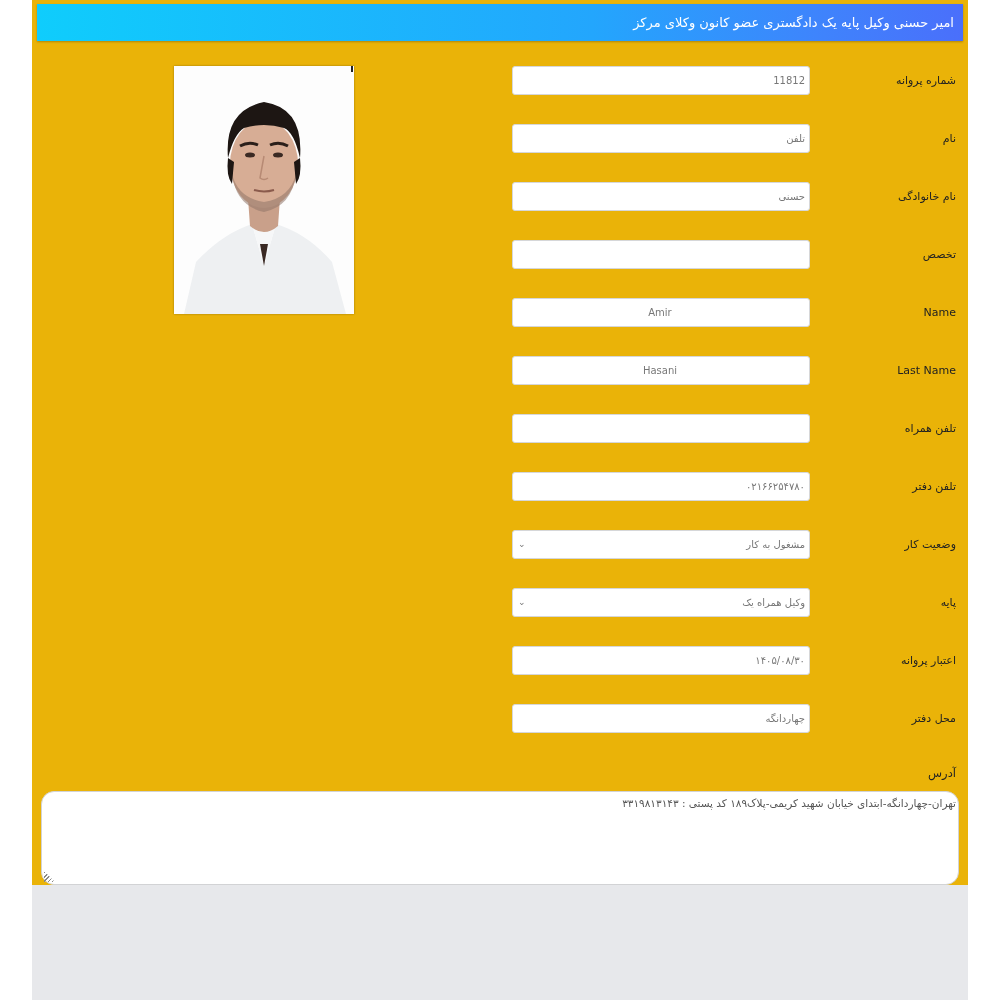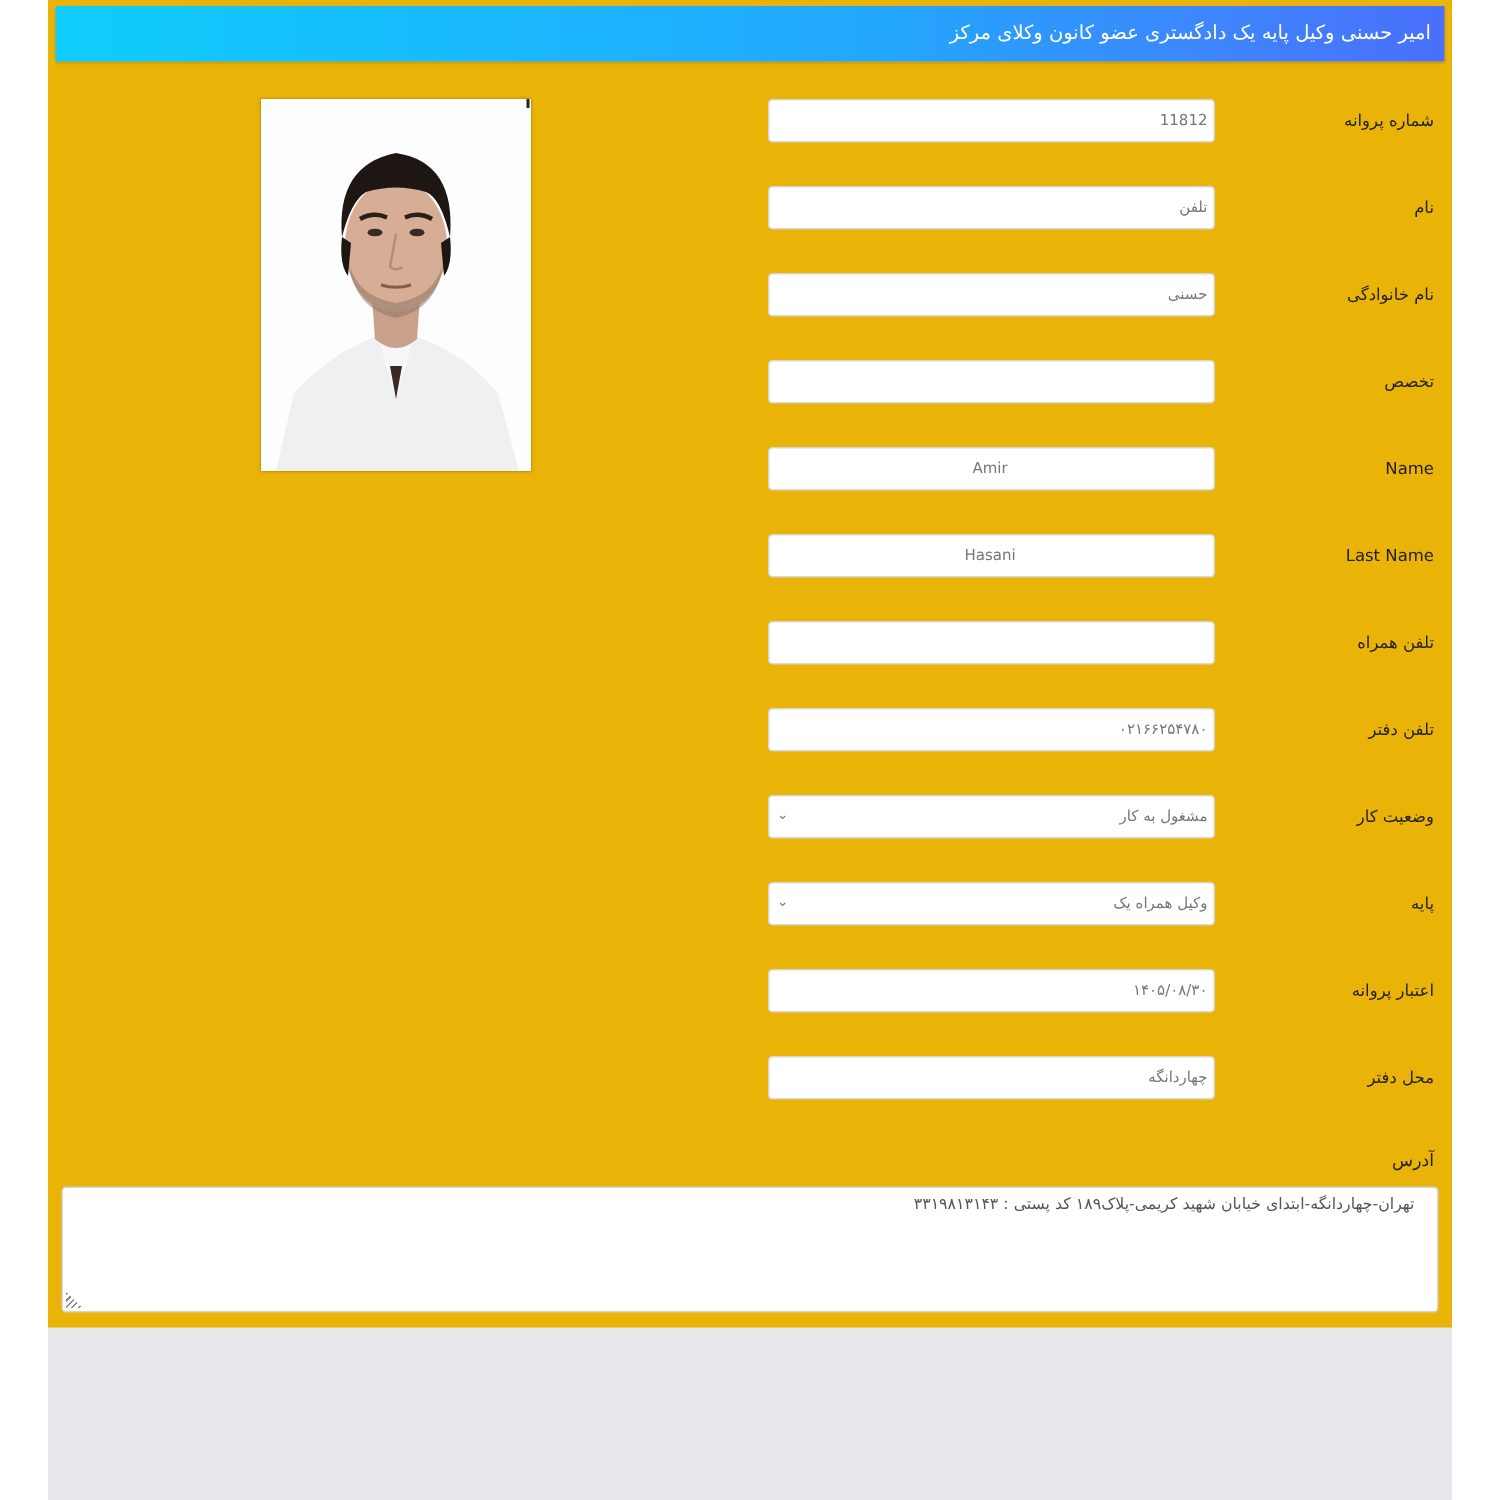--- a/index.html
+++ b/index.html
@@ -44,24 +44,24 @@
     .photo {
       position: absolute; left: 142px; top: 66px; width: 180px; height: 248px;
       background: #ffffff; box-shadow: 0 0 2px rgba(0,0,0,0.35);
       overflow: hidden;
     }
     .photo svg { display: block; }
     .address-label {
       position: absolute; right: 12px; top: 766px; font-size: 11.5px; color: #222; direction: rtl;
     }
     .address-box {
-      position: absolute; left: 9px; top: 791px; width: 918px; height: 84px;
-      background: #ffffff; border: 1px solid #d2d3d5; border-radius: 3px;
+      position: absolute; left: 9px; top: 791px; width: 918px; height: 94px;
+      background: #ffffff; border: 1px solid #d2d3d5; border-radius: 13px;
       direction: rtl; text-align: right; font-size: 10.5px; color: #555;
-      padding: 3px 15px; line-height: 16px;
+      padding: 3px 2px; line-height: 16px;
     }
     .resize-grip {
       position: absolute; left: 2px; bottom: 2px; width: 11px; height: 11px;
       background: repeating-linear-gradient(135deg, transparent 0 1px, #888 1px 2px, transparent 2px 3px);
       clip-path: polygon(0 0, 0 100%, 100% 100%);
     }
   </style>
 </head>
 <body>
 

